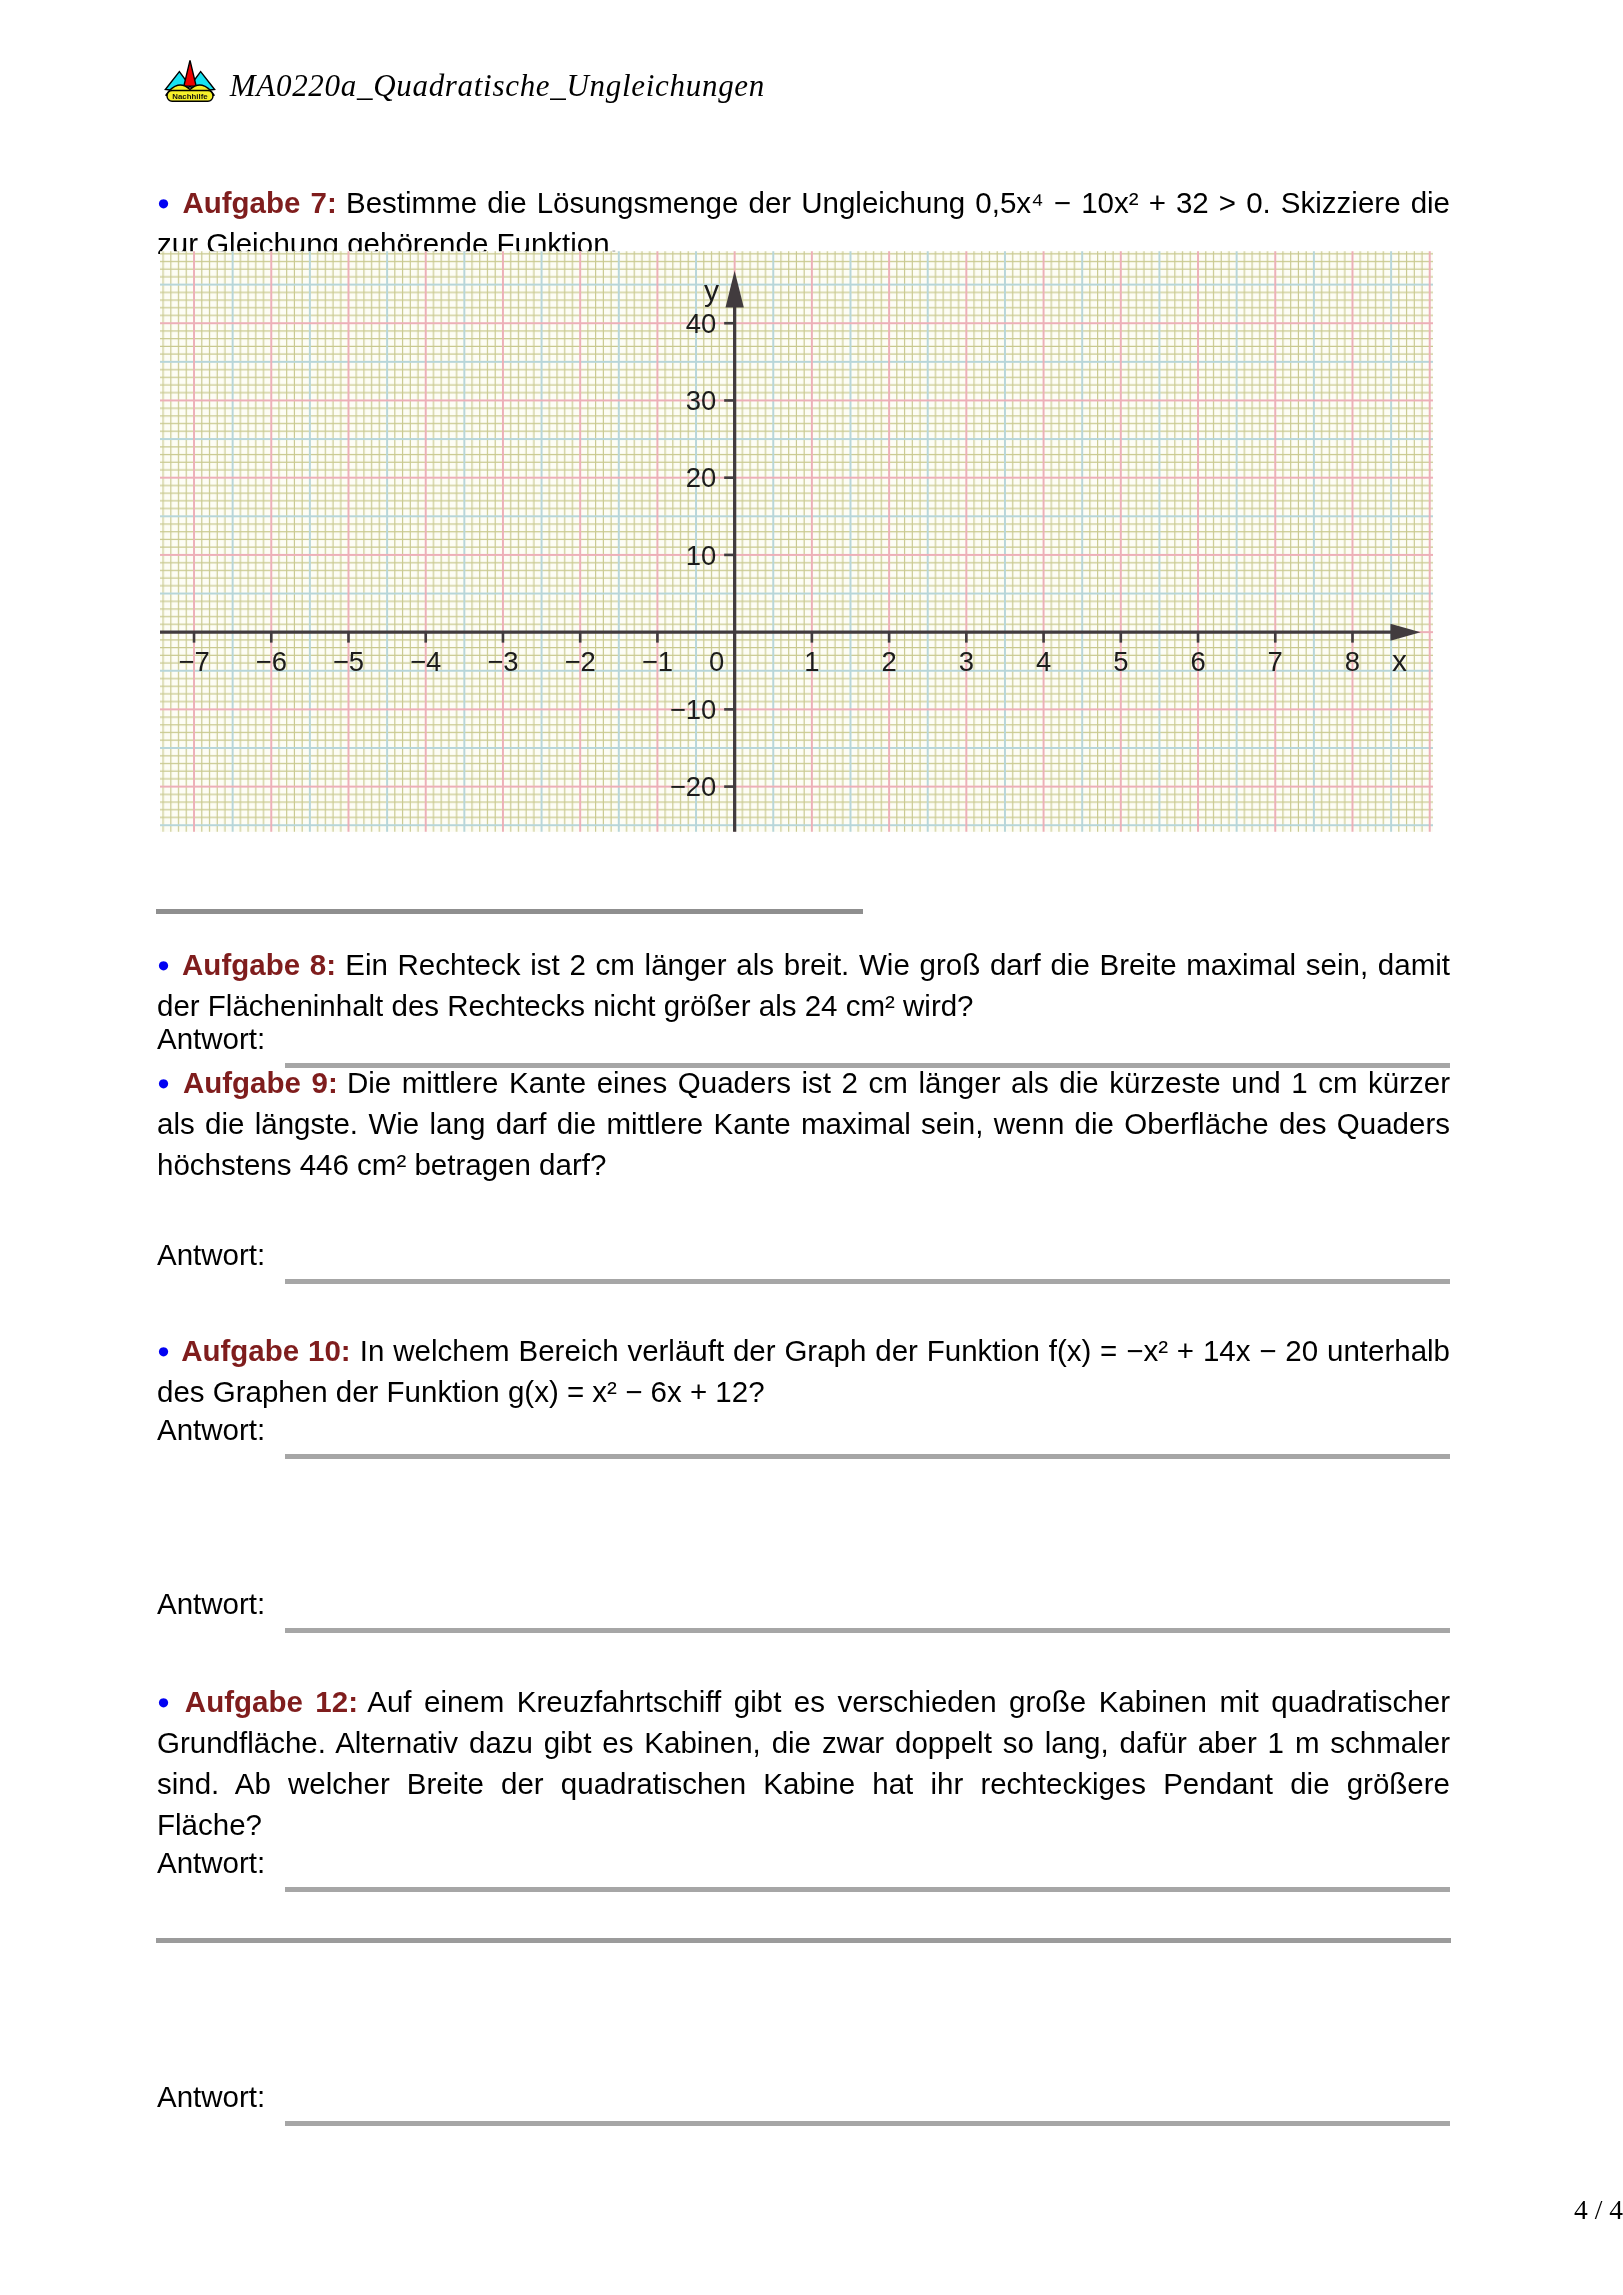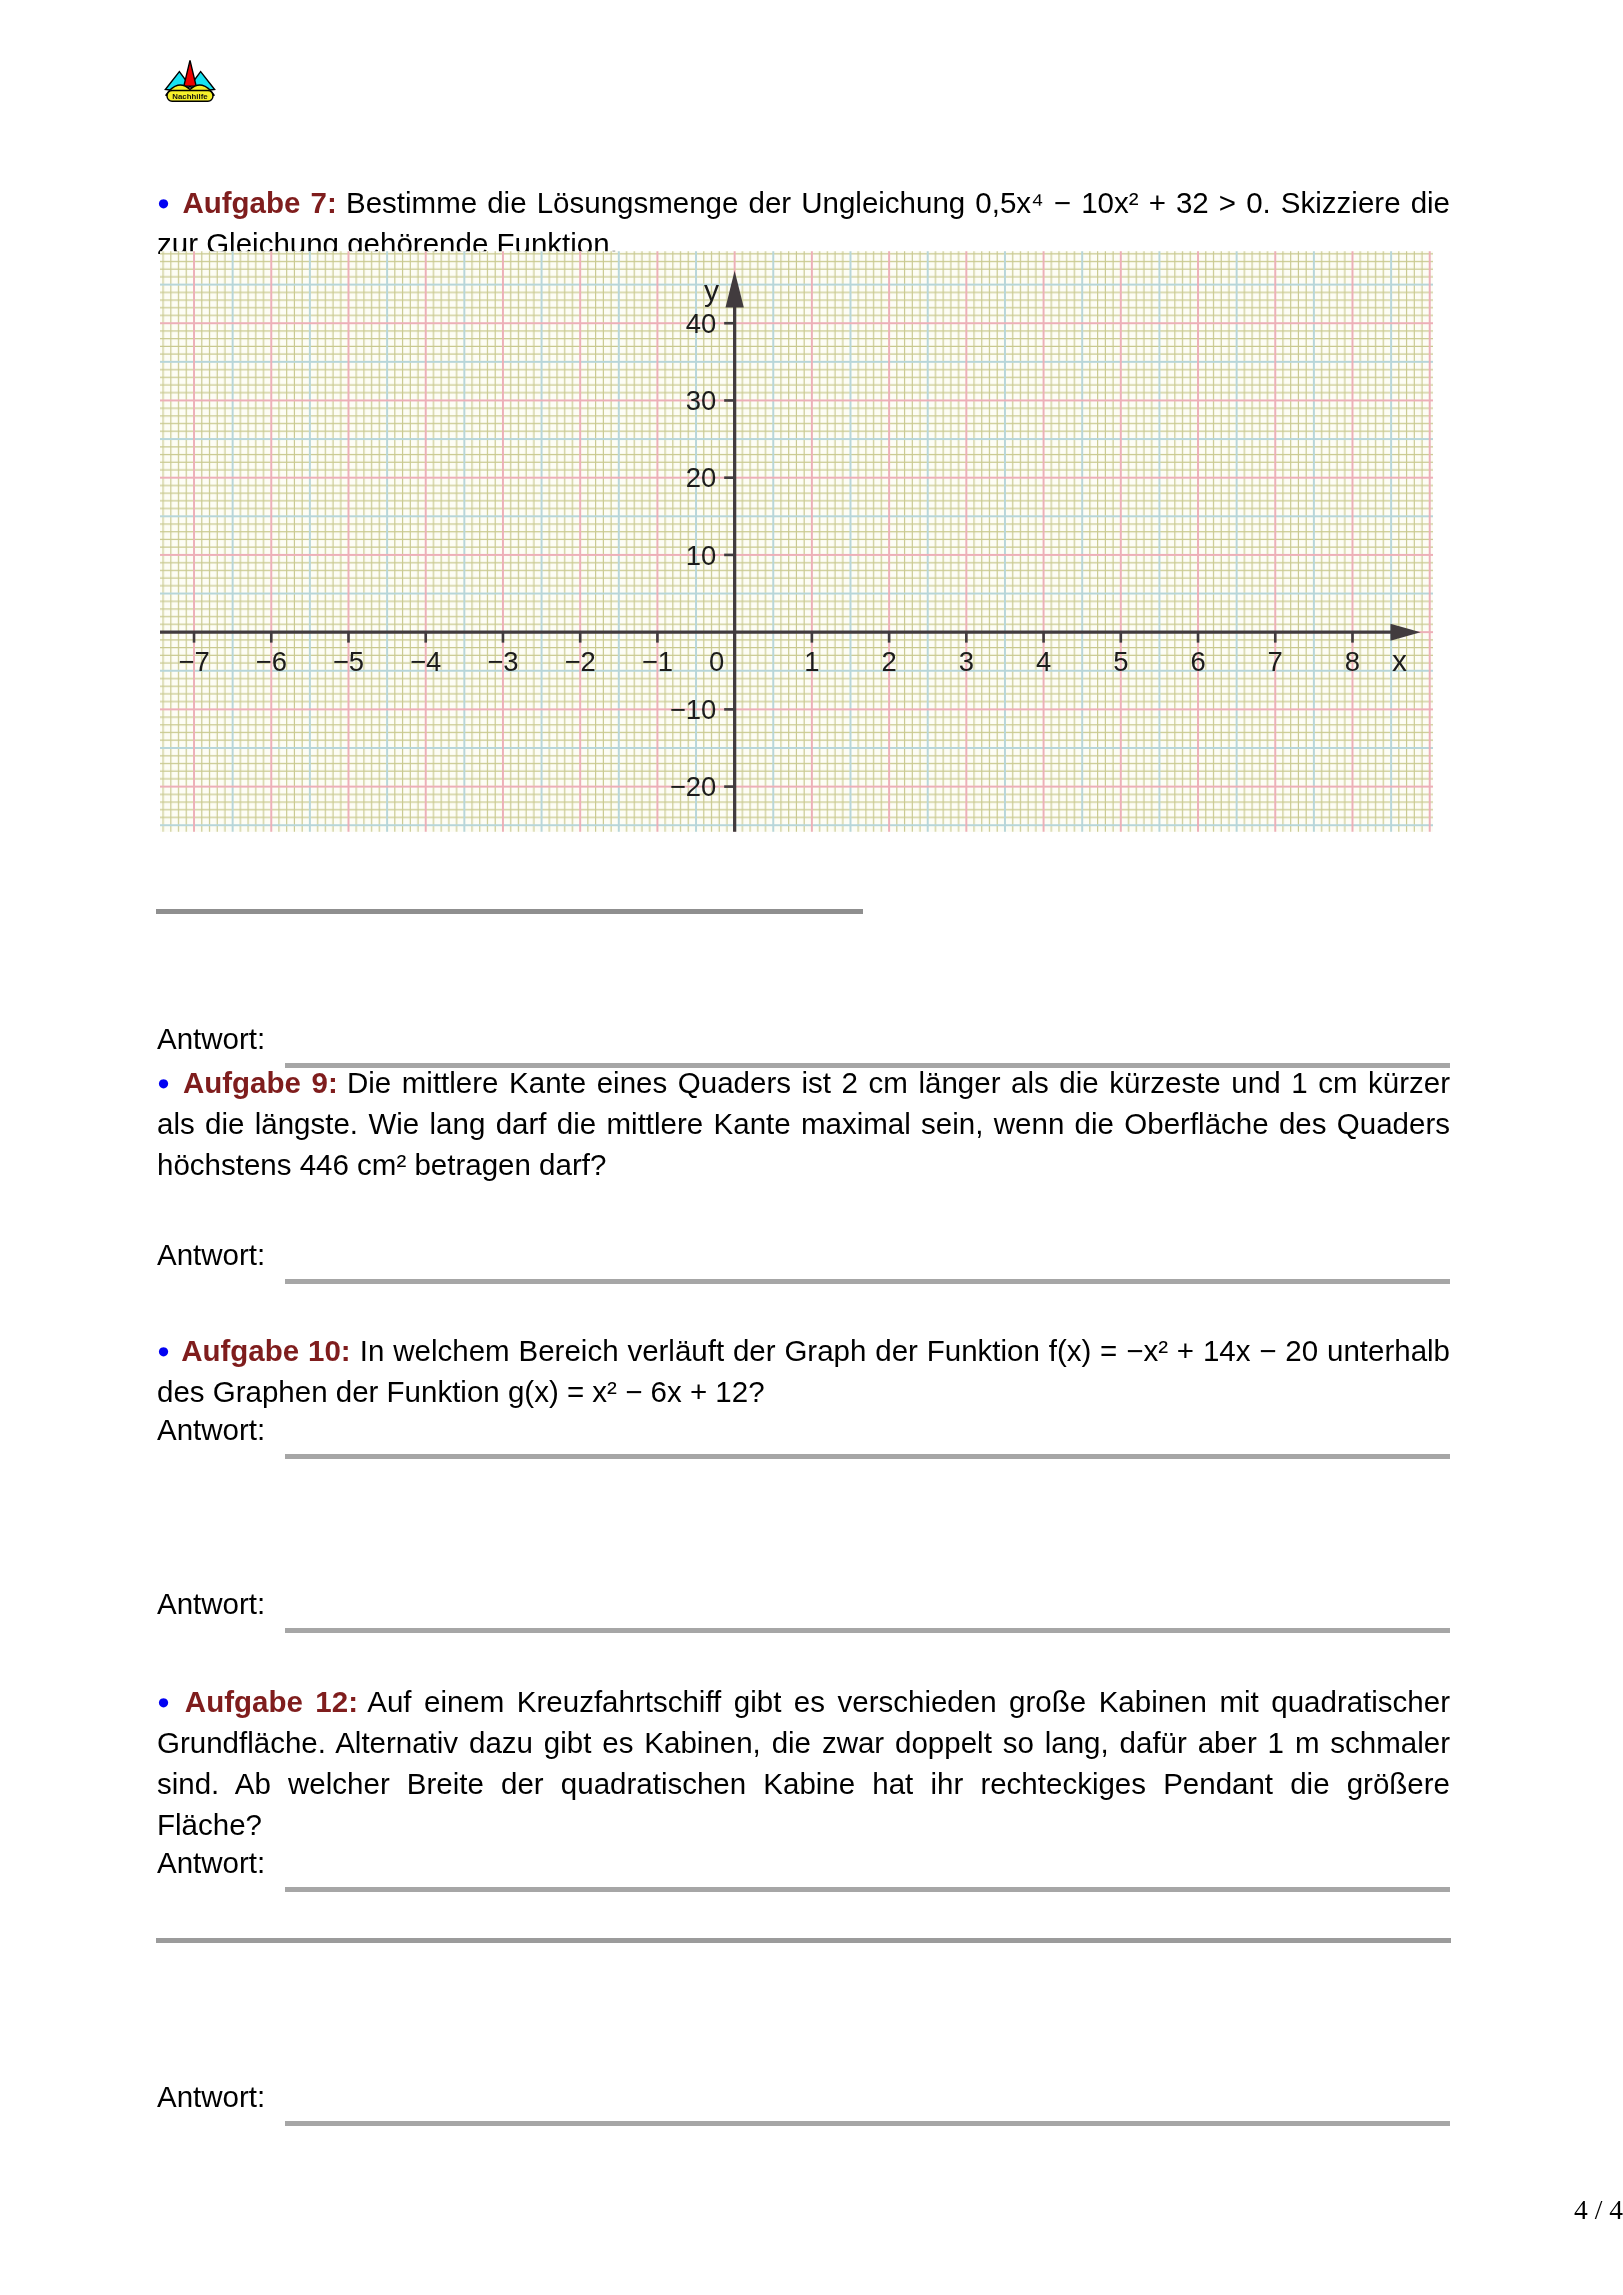--- a/index.html
+++ b/index.html
@@ -27,20 +27,21 @@
 
   <div class="header">
     <svg width="56" height="47" viewBox="0 0 100 84">
       <polygon points="6,58 31,26 50,52 42,62" fill="#17e3f2" stroke="#000" stroke-width="2.5"></polygon>
       <polygon points="94,58 69,26 50,52 58,62" fill="#17e3f2" stroke="#000" stroke-width="2.5"></polygon>
       <polygon points="50,6 39,52 61,52" fill="#ee0000" stroke="#000" stroke-width="2.5"></polygon>
       <path d="M7,68 Q28,38 50,58 Q72,38 93,68 Q50,88 7,68 Z" fill="#f6f02a" stroke="#000" stroke-width="2.5"></path>
       <rect x="9" y="60" width="82" height="19" rx="9" fill="#f6f02a" stroke="#000" stroke-width="2.5"></rect>
       <text x="50" y="75" text-anchor="middle" font-family="Liberation Sans, sans-serif" font-size="14" font-weight="bold" fill="#111">Nachhilfe</text>
     </svg>
+    <div class="doc-title">MA0220a_Quadratische_Ungleichungen</div>
   </div>
 
   <p class="para" style="top:152px;">
     <span class="bullet">●</span><span class="task-label">Aufgabe 7:</span><span>Bestimme die Lösungsmenge der Ungleichung 0,5x⁴ − 10x² + 32 &gt; 0. Skizziere die zur Gleichung gehörende Funktion.</span>
   </p>
 
   <div class="graph-wrap">
     <svg id="graph-svg" width="1273" height="581" viewBox="0 0 1945 887">
         <defs>
           <pattern id="mm" width="118" height="118" patternUnits="userSpaceOnUse" patternTransform="translate(52,110)">
@@ -119,20 +120,23 @@
           <text x="850" y="833" text-anchor="end">−20</text>
           <text x="862" y="642" text-anchor="end">0</text>
           <text x="854" y="76" text-anchor="end" font-size="46">y</text>
           <text x="1894" y="642" text-anchor="middle" font-size="46">x</text>
         </g>
       </svg>
   </div>
 
   <div class="hr-short"></div>
 
+  <p class="para" style="top:914px;">
+    <span class="bullet">●</span><span class="task-label">Aufgabe 8:</span><span>Ein Rechteck ist 2 cm länger als breit. Wie groß darf die Breite maximal sein, damit der Flächeninhalt des Rechtecks nicht größer als 24 cm² wird?</span>
+  </p>
   <div class="answer" style="top:1018px;">
     <span>Antwort:</span>
     <div class="rule"></div>
   </div>
 
   <p class="para" style="top:1032px;">
     <span class="bullet">●</span><span class="task-label">Aufgabe 9:</span><span>Die mittlere Kante eines Quaders ist 2 cm länger als die kürzeste und 1 cm kürzer als die längste. Wie lang darf die mittlere Kante maximal sein, wenn die Oberfläche des Quaders höchstens 446 cm² betragen darf?</span>
   </p>
   <div class="answer" style="top:1234px;">
     <span>Antwort:</span>

